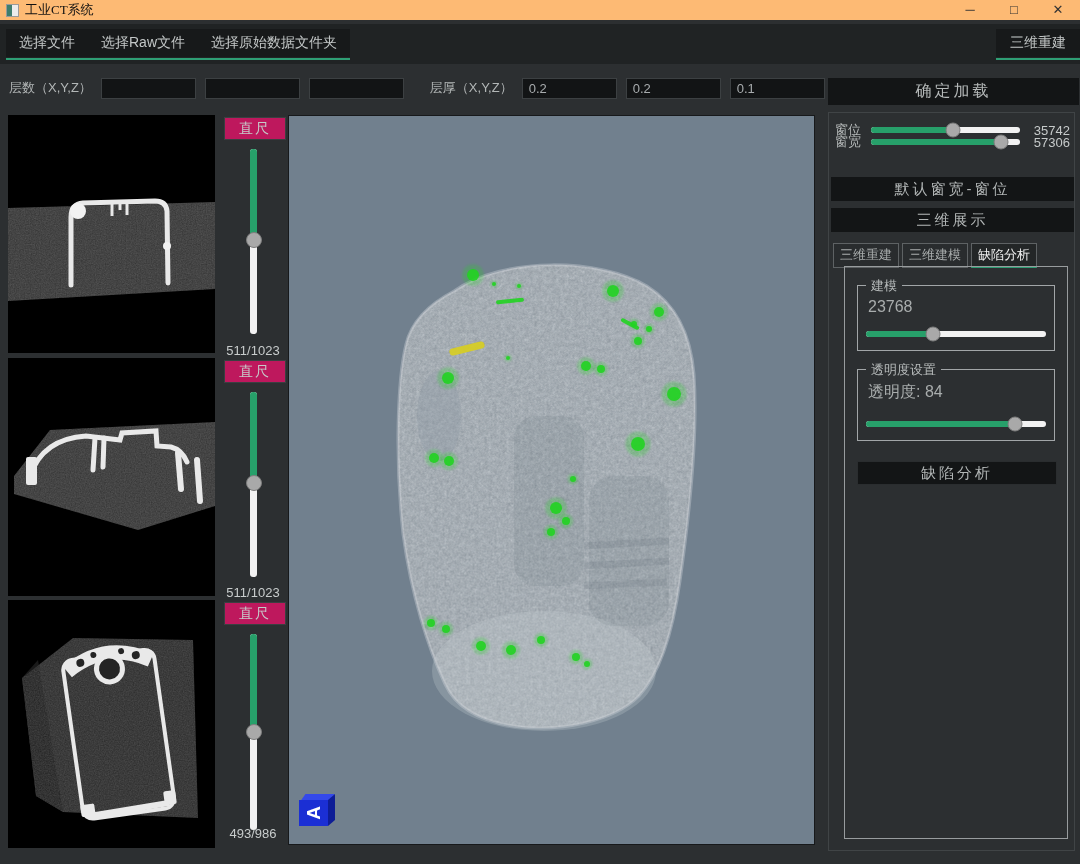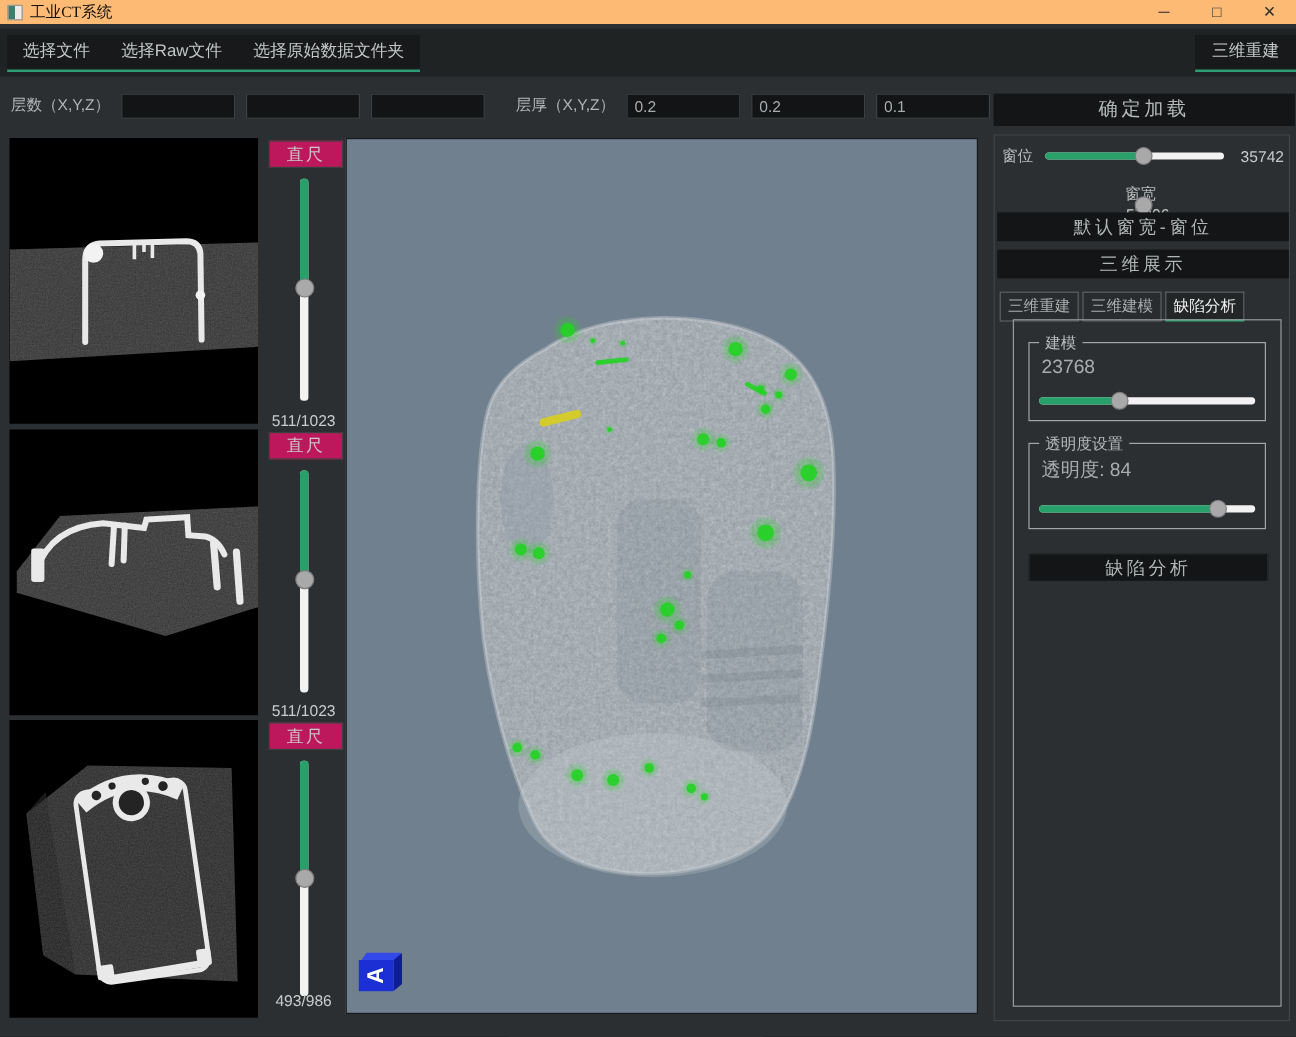--- a/index.html
+++ b/index.html
@@ -357,21 +357,21 @@
       <span class="r-label">窗位</span>
       <div class="hslider">
         <div class="htrack">
           <div class="hfill" style="width: 55%;"></div>
         </div>
         <div class="hthumb" style="left: 55%;"></div>
       </div>
       <span class="r-value">35742</span>
     </div>
 
-    <div class="r-row" style="top:40px;flex-direction:column;">
+    <div class="r-row" style="top:20px;">
       <span class="r-label">窗宽</span>
       <div class="hslider">
         <div class="htrack">
           <div class="hfill" style="width: 87%;"></div>
         </div>
         <div class="hthumb" style="left: 87%;"></div>
       </div>
       <span class="r-value">57306</span>
     </div>
 

